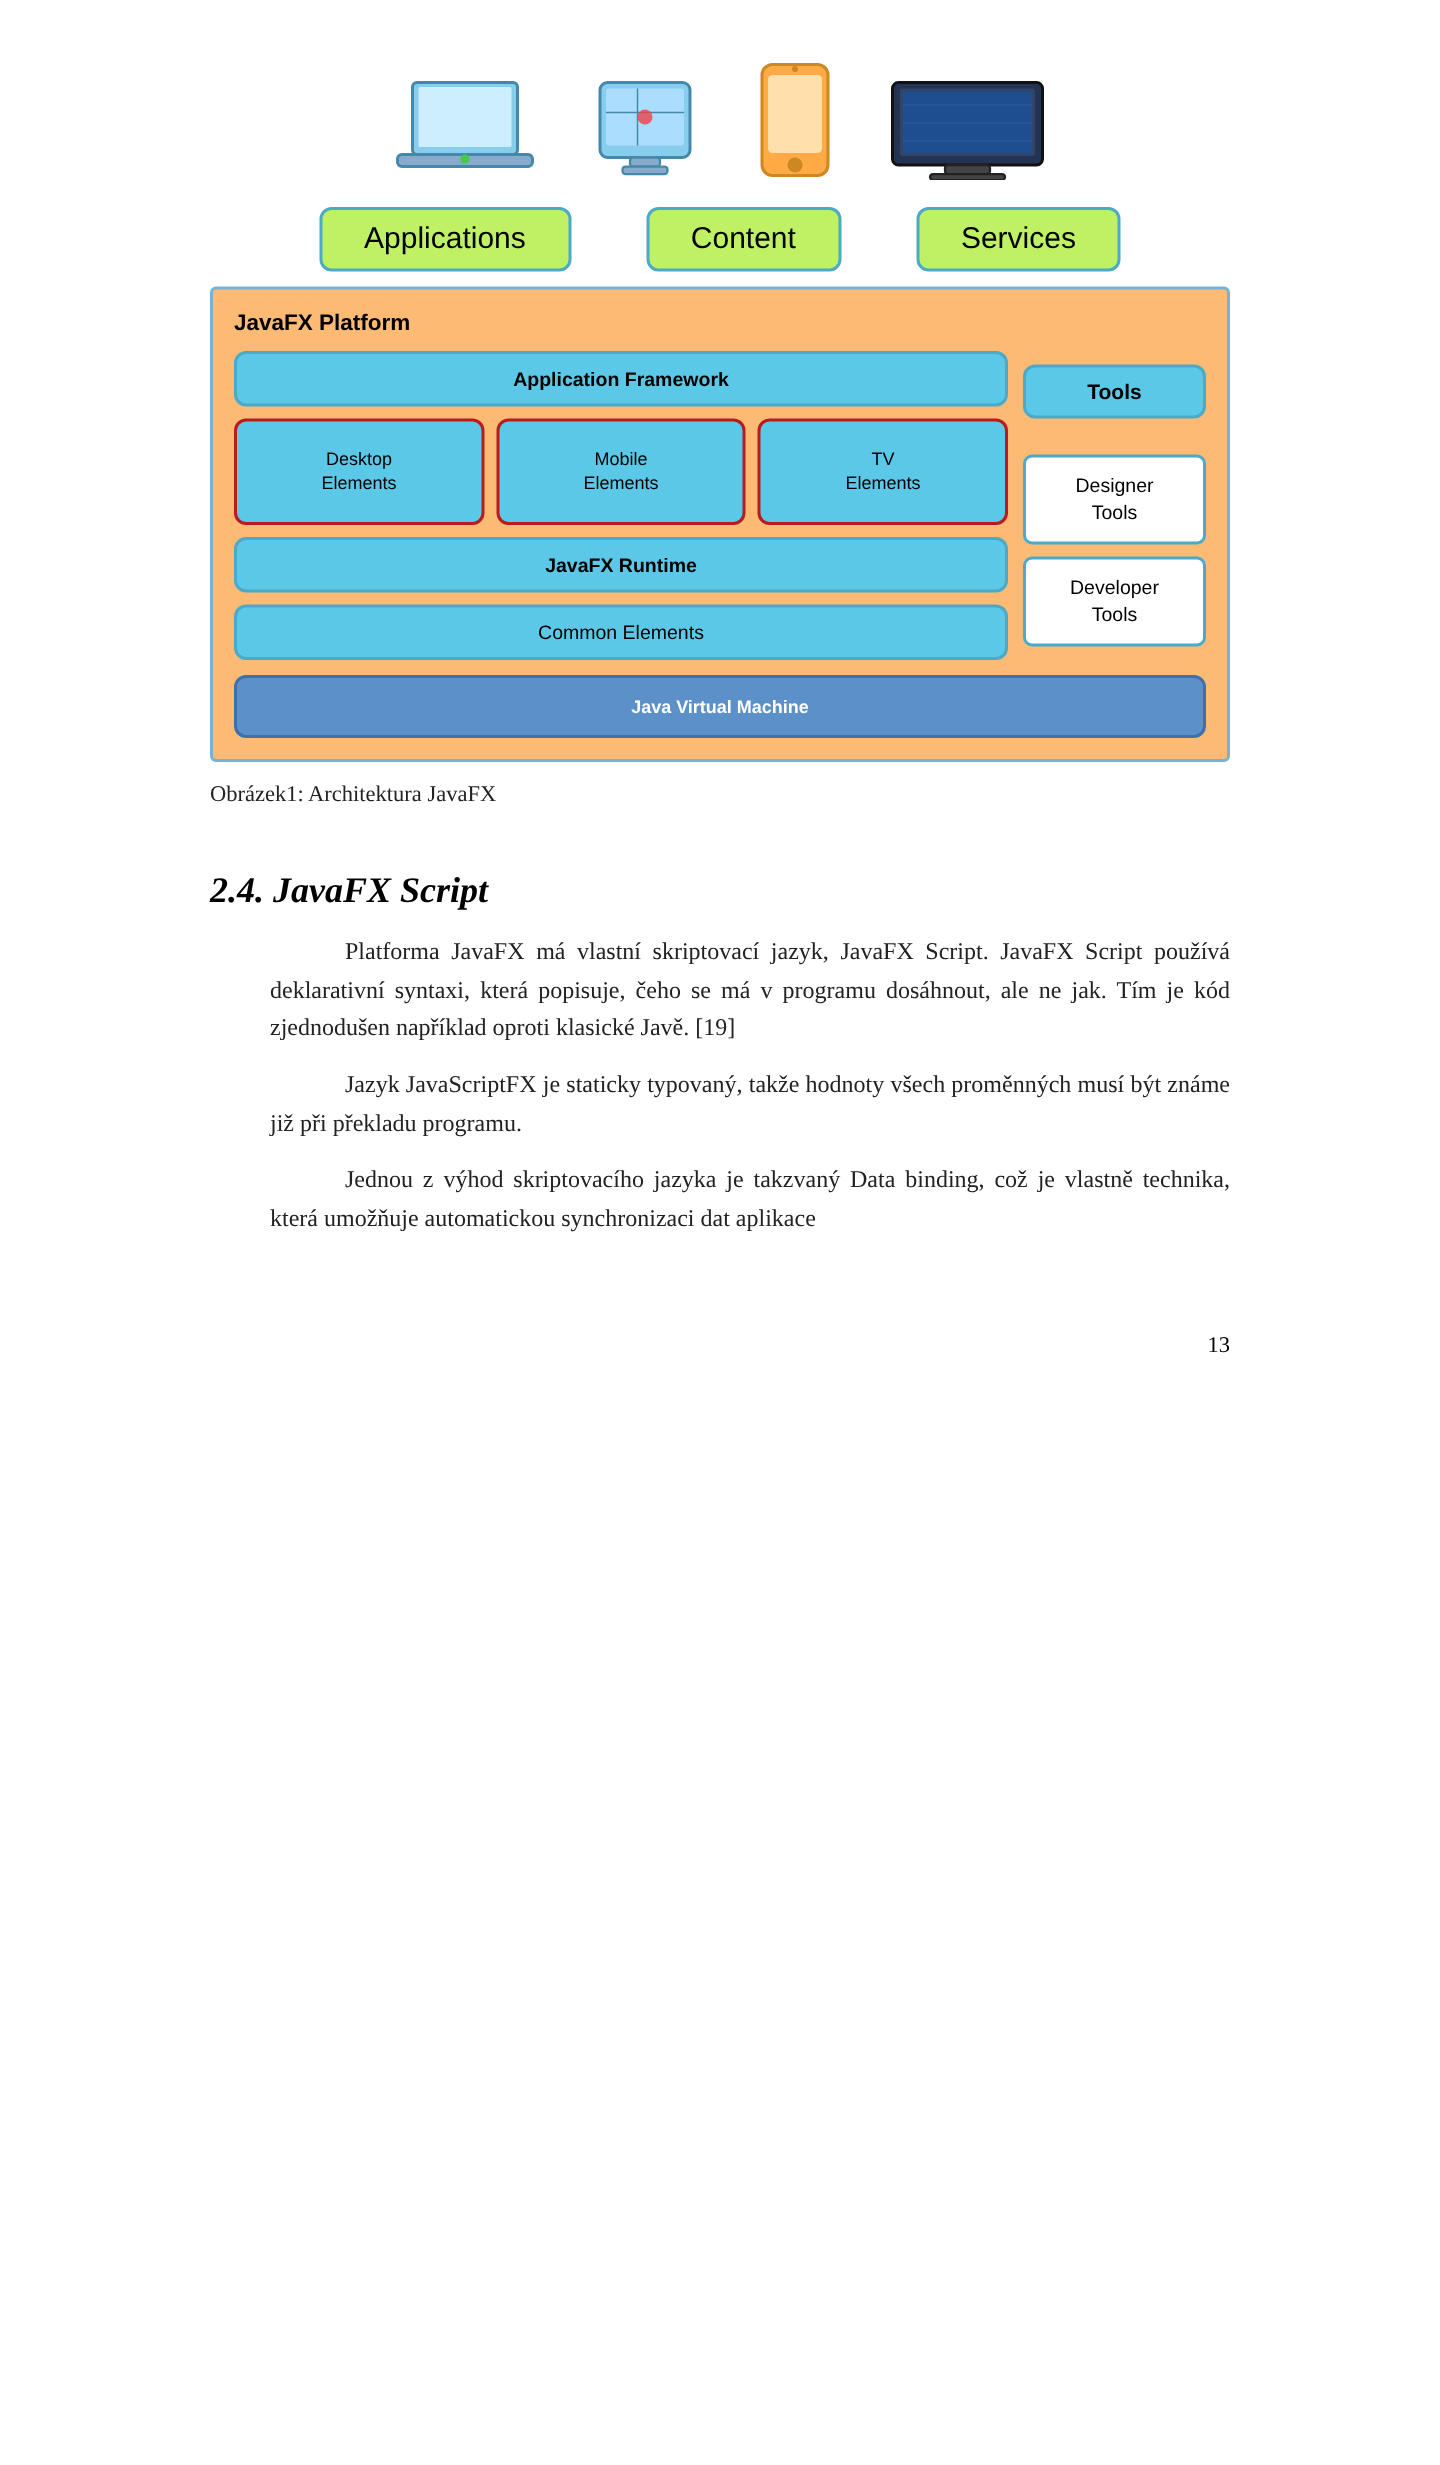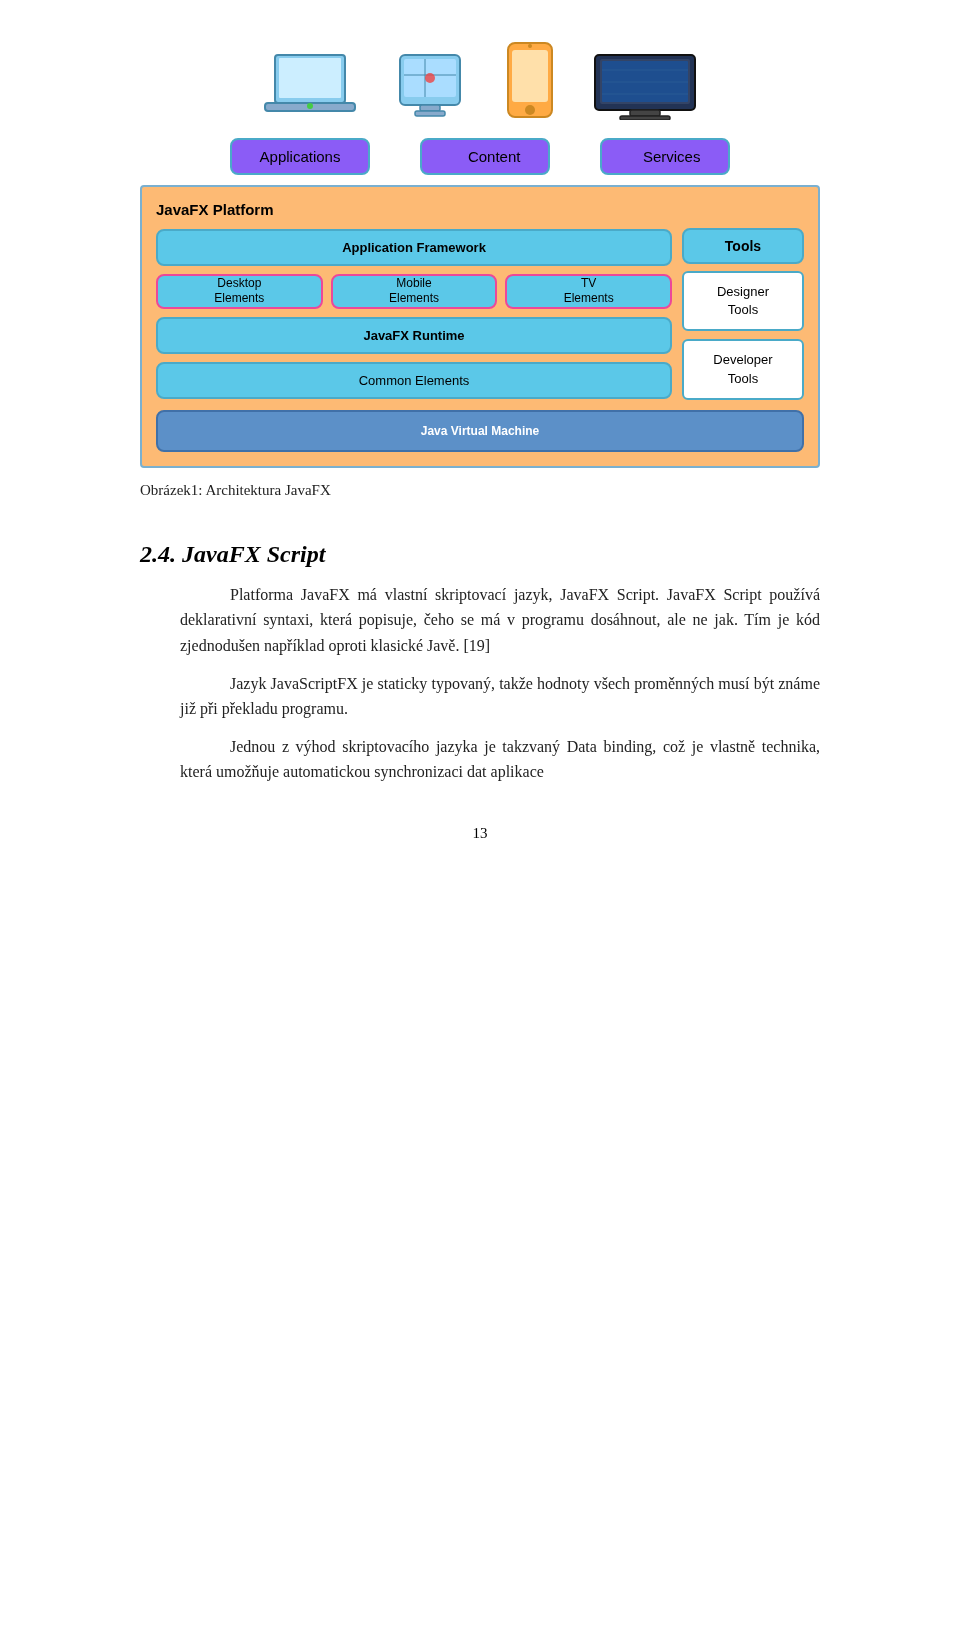--- a/index.html
+++ b/index.html
@@ -42,30 +42,30 @@
     }
 
     
     .top-buttons-row {
       display: flex;
       gap: 50px;
       margin-bottom: 10px;
       justify-content: center;
     }
     .top-btn {
-      background: #8b5cf6;
+      background: #bef264;
       border: 2px solid #4aaac8;
       border-radius: 8px;
       padding: 8px 28px;
-      font-size: 15px;
+      font-size: 20px;
       font-family: Arial, sans-serif;
       color: #000;
       font-weight: normal;
       min-width: 130px;
-      text-align: right;
+      text-align: left;
     }
 
     
     .javafx-platform {
       background: #fdba74;
       border: 2px solid #7ab0d0;
       border-radius: 4px;
       padding: 14px 14px 14px 14px;
       width: 100%;
       position: relative;
@@ -86,21 +86,21 @@
     .platform-left {
       flex: 1;
       display: flex;
       flex-direction: column;
       gap: 8px;
     }
     .platform-right {
       width: 122px;
       display: flex;
       flex-direction: column;
-      gap: 7px;
+      gap: 24px;
     }
 
     
     .cyan-btn {
       background: #5bc8e8;
       border: 2px solid #4aaac8;
       border-radius: 8px;
       padding: 9px 10px;
       font-family: Arial, sans-serif;
       font-size: 13px;
@@ -111,23 +111,23 @@
     .cyan-btn.bold {
       font-weight: bold;
     }
     .elements-row {
       display: flex;
       gap: 8px;
     }
     .element-btn {
       flex: 1;
       background: #5bc8e8;
-      border: 2px solid #ec4899;
-      border-radius: 8px;
-      padding: 0 5px;
+      border: 2px solid #b91c1c;
+      border-radius: 8px;
+      padding: 18px 5px;
       font-family: Arial, sans-serif;
       font-size: 12px;
       color: #000;
       text-align: center;
       line-height: 1.3;
     }
 
     
     .tools-label {
       background: #5bc8e8;
@@ -202,24 +202,24 @@
       text-align: justify;
       margin-bottom: 12px;
       margin-left: 40px;
     }
     .body-text.indented {
       text-indent: 50px;
     }
 
     
     .page-number {
-      text-align: center;
+      text-align: right;
       font-family: 'Times New Roman', Times, serif;
       font-size: 15px;
-      margin-top: 40px;
+      margin-top: 64px;
     }
 
     
     .svg-device { display: block; }
   </style>
 </head>
 <body>
 
 <div class="page-content">
 

